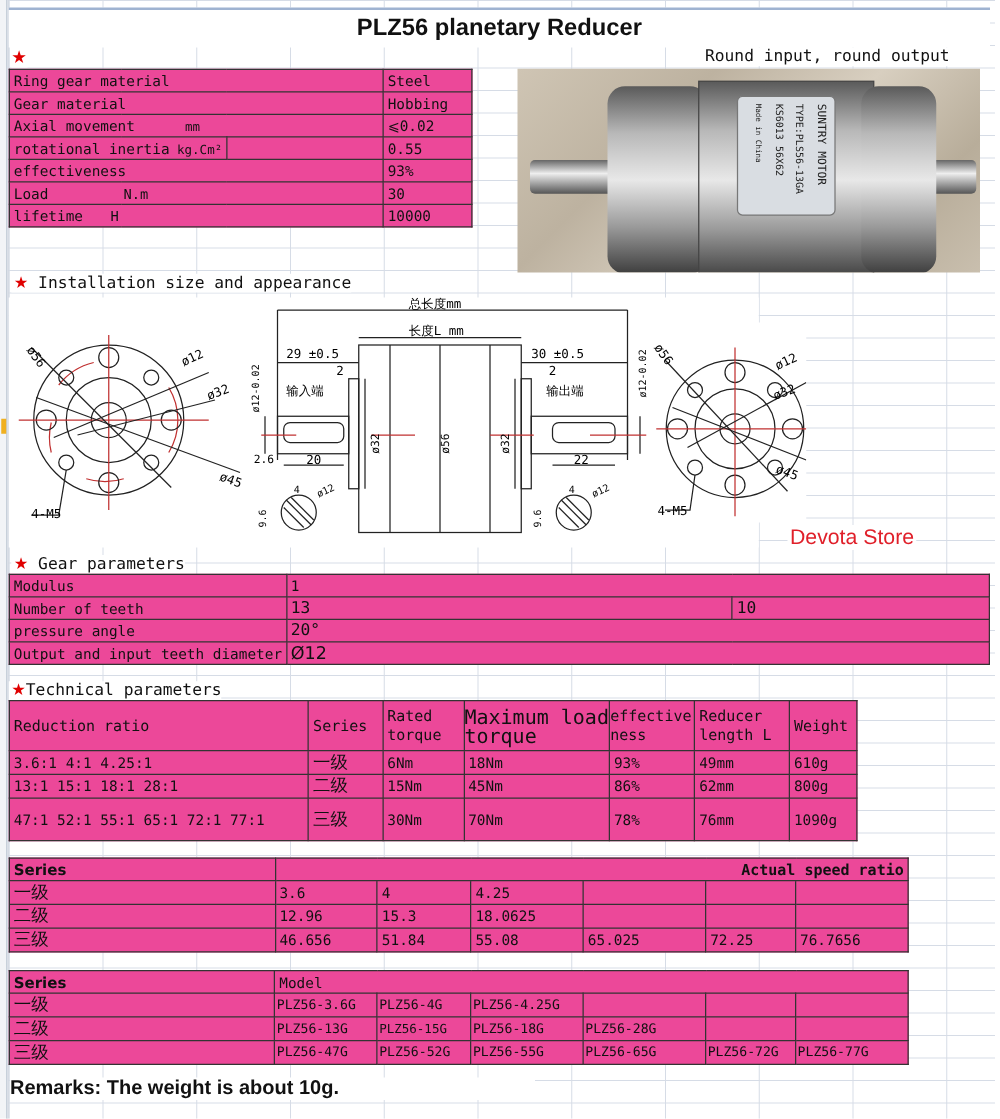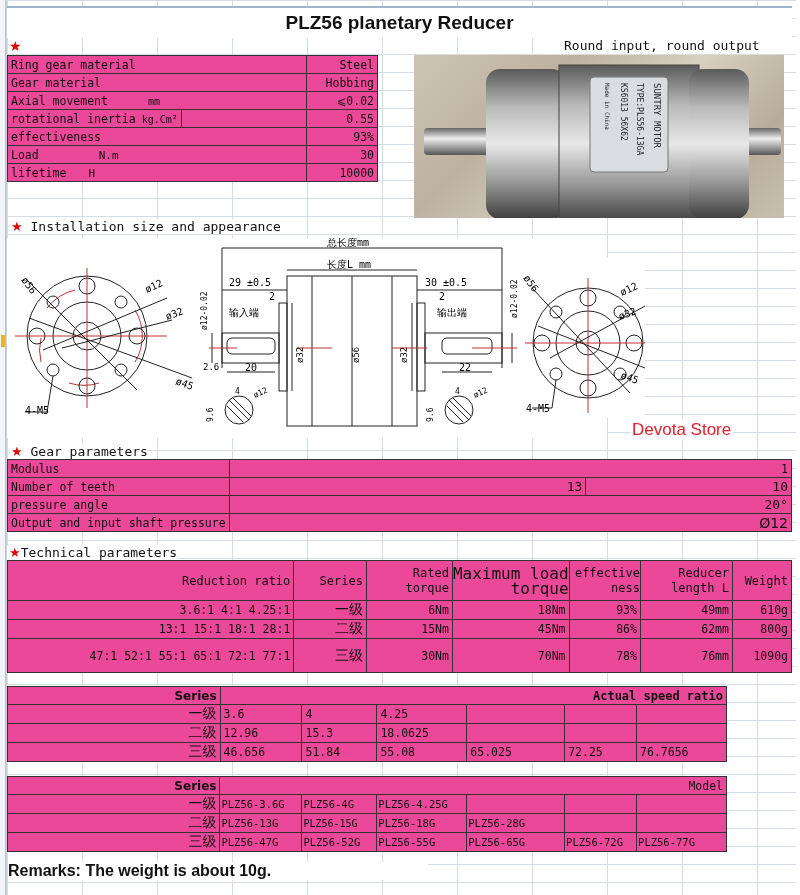--- a/index.html
+++ b/index.html
@@ -26,21 +26,21 @@
     font-family: "Liberation Sans", sans-serif; font-weight: bold; font-size: 19px;
     text-align: center; line-height: 30px; color: #111;
   }
   .star { color: #e00000; font-family: "DejaVu Sans", sans-serif; }
 
   table.grid { border-collapse: collapse; position: absolute; background: #ec4899; }
   table.grid td, table.grid th {
     border: 1.5px solid #333; font-size: 11.5px; padding: 0 3px; height: 18px; white-space: nowrap;
     font-family: "DejaVu Sans Mono", monospace; font-weight: normal;
   }
-  .c { text-align: right; }
+  .c { text-align: left; }
 
   .section-label { position: absolute; font-size: 13px; background: #fff; padding-left: 2px; }
 
   .photo {
     position: absolute; left: 414px; top: 55px; width: 370px; height: 163px;
     background: linear-gradient(135deg, #cfc5b4 0%, #bdb2a0 30%, #d8cfc0 55%, #b8ad9a 80%, #c9bfae 100%);
     overflow: hidden;
   }
   .drawing { position: absolute; left: 7px; top: 238px; width: 600px; height: 200px; background: #fff; }
   .store { position: absolute; left: 630px; top: 420px; font-family: "Liberation Sans", sans-serif; font-size: 17px; color: #e0202a; background: #fff; padding: 0 2px; }
@@ -275,28 +275,28 @@
   <tr>
     <td>Number of teeth</td>
     <td class="c" style="font-size:13px">13</td>
     <td class="c" style="font-size:13px">10</td>
   </tr>
   <tr>
     <td>pressure angle</td>
     <td colspan="2" class="c" style="font-size:13px">20°</td>
   </tr>
   <tr>
-    <td>Output and input shaft pressure</td>
+    <td>Output and input teeth diameter</td>
     <td colspan="2" class="c" style="font-size:14px;font-family:'DejaVu Sans',sans-serif">Ø12</td>
   </tr>
 </tbody>
   </table>
 
 <div class="section-label" style="left:7px;top:545px;"><span class="star">★</span><span>Technical parameters</span></div>
-<table class="grid" style="left:7px;top:560px;width:785px;">
+<table class="grid" style="left:7px;top:560px;width:679px;">
   <colgroup>
       <col style="width:295px">
       <col style="width:75px">
       <col style="width:90px">
       <col style="width:98px">
       <col style="width:72px">
       <col style="width:95px">
       <col style="width:60px">
     </colgroup>
   <tbody>

